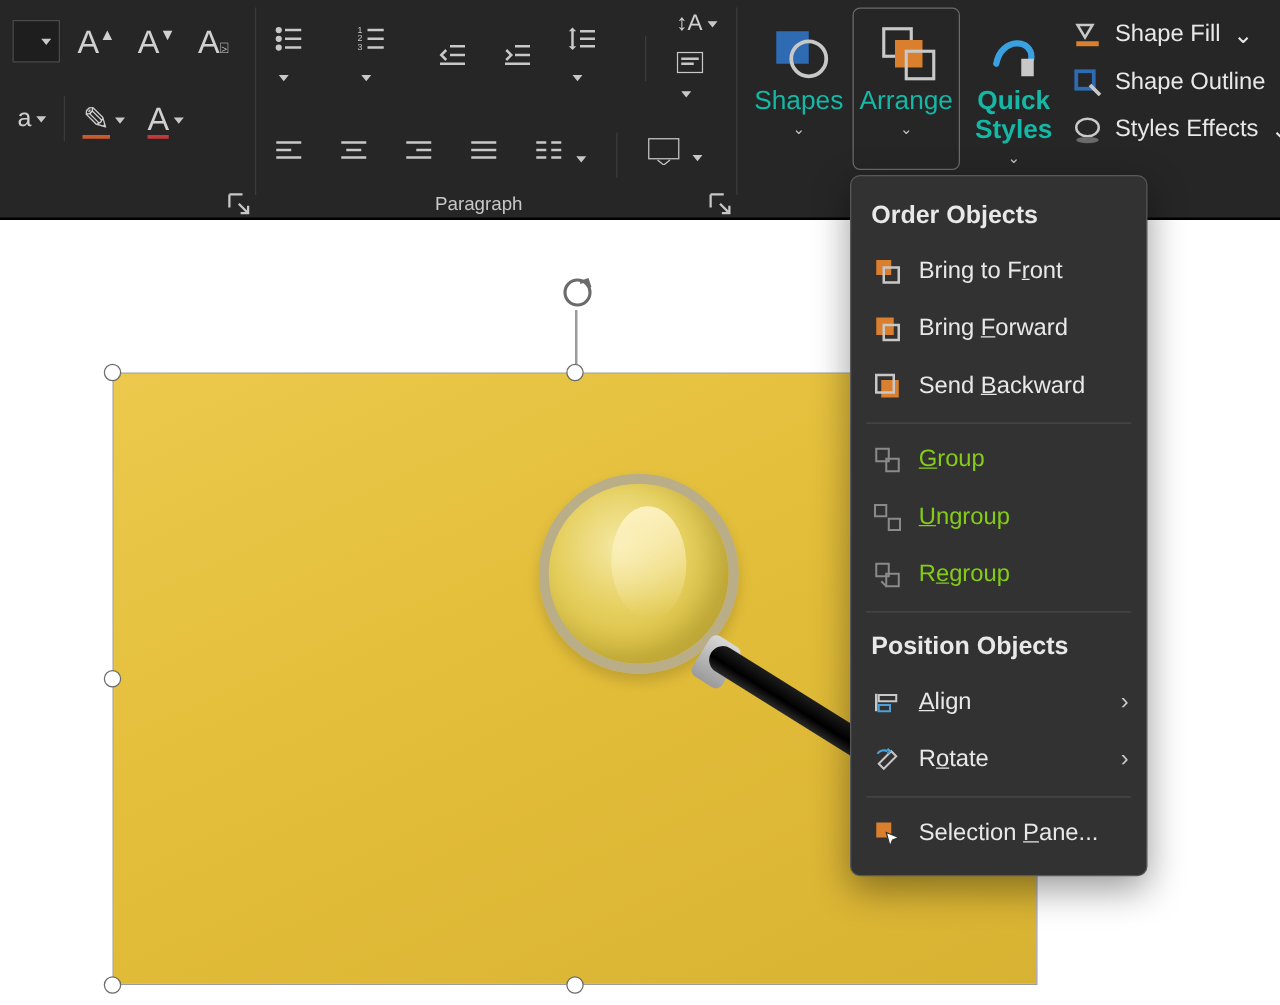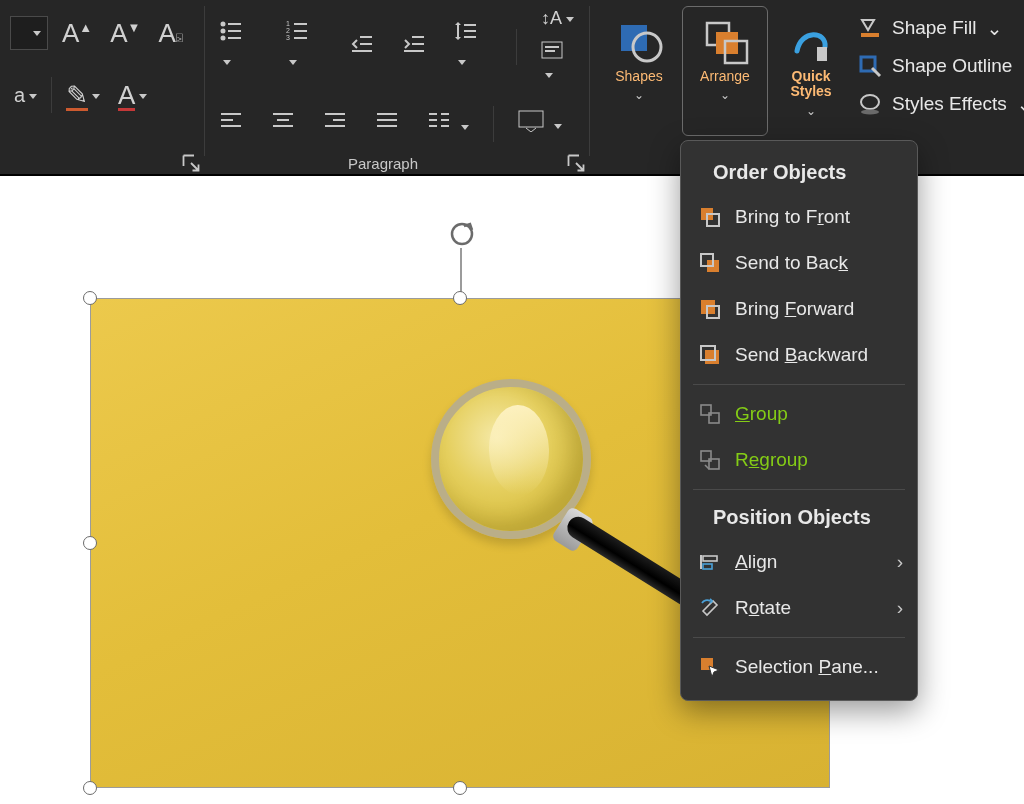--- a/index.html
+++ b/index.html
@@ -103,21 +103,21 @@
     padding: 10px 10px 4px 10px;
     gap: 4px;
     cursor: pointer;
     border: 1px solid transparent;
     border-radius: 6px;
     min-width: 86px;
     height: 130px;
   }
   .big-btn.active { border-color: #6b6b6b; }
   .big-btn .big-icon { width: 48px; height: 48px; display:flex; align-items:center; justify-content:center; }
-  .big-btn .big-label { font-size: 14px; color: #fdba74; text-align:center; line-height: 1.1; }
+  .big-btn .big-label { font-size: 21px; color: #14b8a6; text-align:center; line-height: 1.1; }
   .big-btn .caret { font-size: 12px; color:#c8c8c8; }
 
   .shape-opts { display:flex; flex-direction:column; gap:14px; padding: 10px 4px; }
   .shape-opt {
     display:flex; align-items:center; gap: 10px;
     font-size: 19px; color:#e8e8e8; cursor:pointer;
     white-space: nowrap;
   }
   .shape-opt svg { width: 24px; height: 24px; flex: 0 0 24px; }
 
@@ -209,21 +209,21 @@
     width: 238px;
     background: #323232;
     color: #e8e8e8;
     border: 1px solid #595959;
     border-radius: 8px;
     padding: 10px 0;
     box-shadow: 0 10px 30px rgba(0,0,0,0.4);
     font-size: 19px;
   }
   .arrange-menu .section-title {
-    padding: 10px 32px;
+    padding: 10px 16px;
     font-weight: 700;
     font-size: 20px;
   }
   .arrange-menu .menu-item {
     display:flex; align-items:center; gap: 14px;
     padding: 12px 18px;
     cursor:pointer;
     position: relative;
   }
   .arrange-menu .menu-item.disabled { color: #84cc16; cursor: default; }
@@ -499,27 +499,20 @@
 
   <div class="menu-item">
     <svg viewBox="0 0 22 22">
         <rect x="2" y="2" width="12" height="12" fill="#d97f2e"></rect>
         <rect x="8" y="8" width="12" height="12" fill="none" stroke="#c8c8c8" stroke-width="2"></rect>
       </svg>
     <span>Bring to F<u>r</u>ont</span>
   </div>
   <div class="menu-item">
     <svg viewBox="0 0 22 22">
-        <rect x="8" y="8" width="12" height="12" fill="#d97f2e"></rect>
-        <rect x="2" y="2" width="12" height="12" fill="none" stroke="#c8c8c8" stroke-width="2"></rect>
-      </svg>
-    <span>Send to Bac<u>k</u></span>
-  </div>
-  <div class="menu-item">
-    <svg viewBox="0 0 22 22">
         <rect x="2" y="2" width="14" height="14" fill="#d97f2e"></rect>
         <rect x="8" y="8" width="12" height="12" fill="none" stroke="#c8c8c8" stroke-width="2"></rect>
       </svg>
     <span>Bring <u>F</u>orward</span>
   </div>
   <div class="menu-item">
     <svg viewBox="0 0 22 22">
         <rect x="6" y="6" width="14" height="14" fill="#d97f2e"></rect>
         <rect x="2" y="2" width="14" height="14" fill="none" stroke="#c8c8c8" stroke-width="2"></rect>
       </svg>
@@ -527,20 +520,27 @@
   </div>
 
   <div class="sep"></div>
 
   <div class="menu-item disabled">
     <svg viewBox="0 0 22 22">
         <rect x="2" y="2" width="10" height="10" fill="none" stroke="#8a8a8a" stroke-width="1.6"></rect>
         <rect x="10" y="10" width="10" height="10" fill="none" stroke="#8a8a8a" stroke-width="1.6"></rect>
       </svg>
     <span><u>G</u>roup</span>
+  </div>
+  <div class="menu-item disabled">
+    <svg viewBox="0 0 22 22">
+        <rect x="1" y="1" width="9" height="9" fill="none" stroke="#8a8a8a" stroke-width="1.6"></rect>
+        <rect x="12" y="12" width="9" height="9" fill="none" stroke="#8a8a8a" stroke-width="1.6"></rect>
+      </svg>
+    <span><u>U</u>ngroup</span>
   </div>
   <div class="menu-item disabled">
     <svg viewBox="0 0 22 22">
         <rect x="2" y="2" width="10" height="10" fill="none" stroke="#8a8a8a" stroke-width="1.6"></rect>
         <rect x="10" y="10" width="10" height="10" fill="none" stroke="#8a8a8a" stroke-width="1.6"></rect>
         <path d="M6 16l4 4" stroke="#8a8a8a" stroke-width="1.6"></path>
       </svg>
     <span>R<u>e</u>group</span>
   </div>
 

